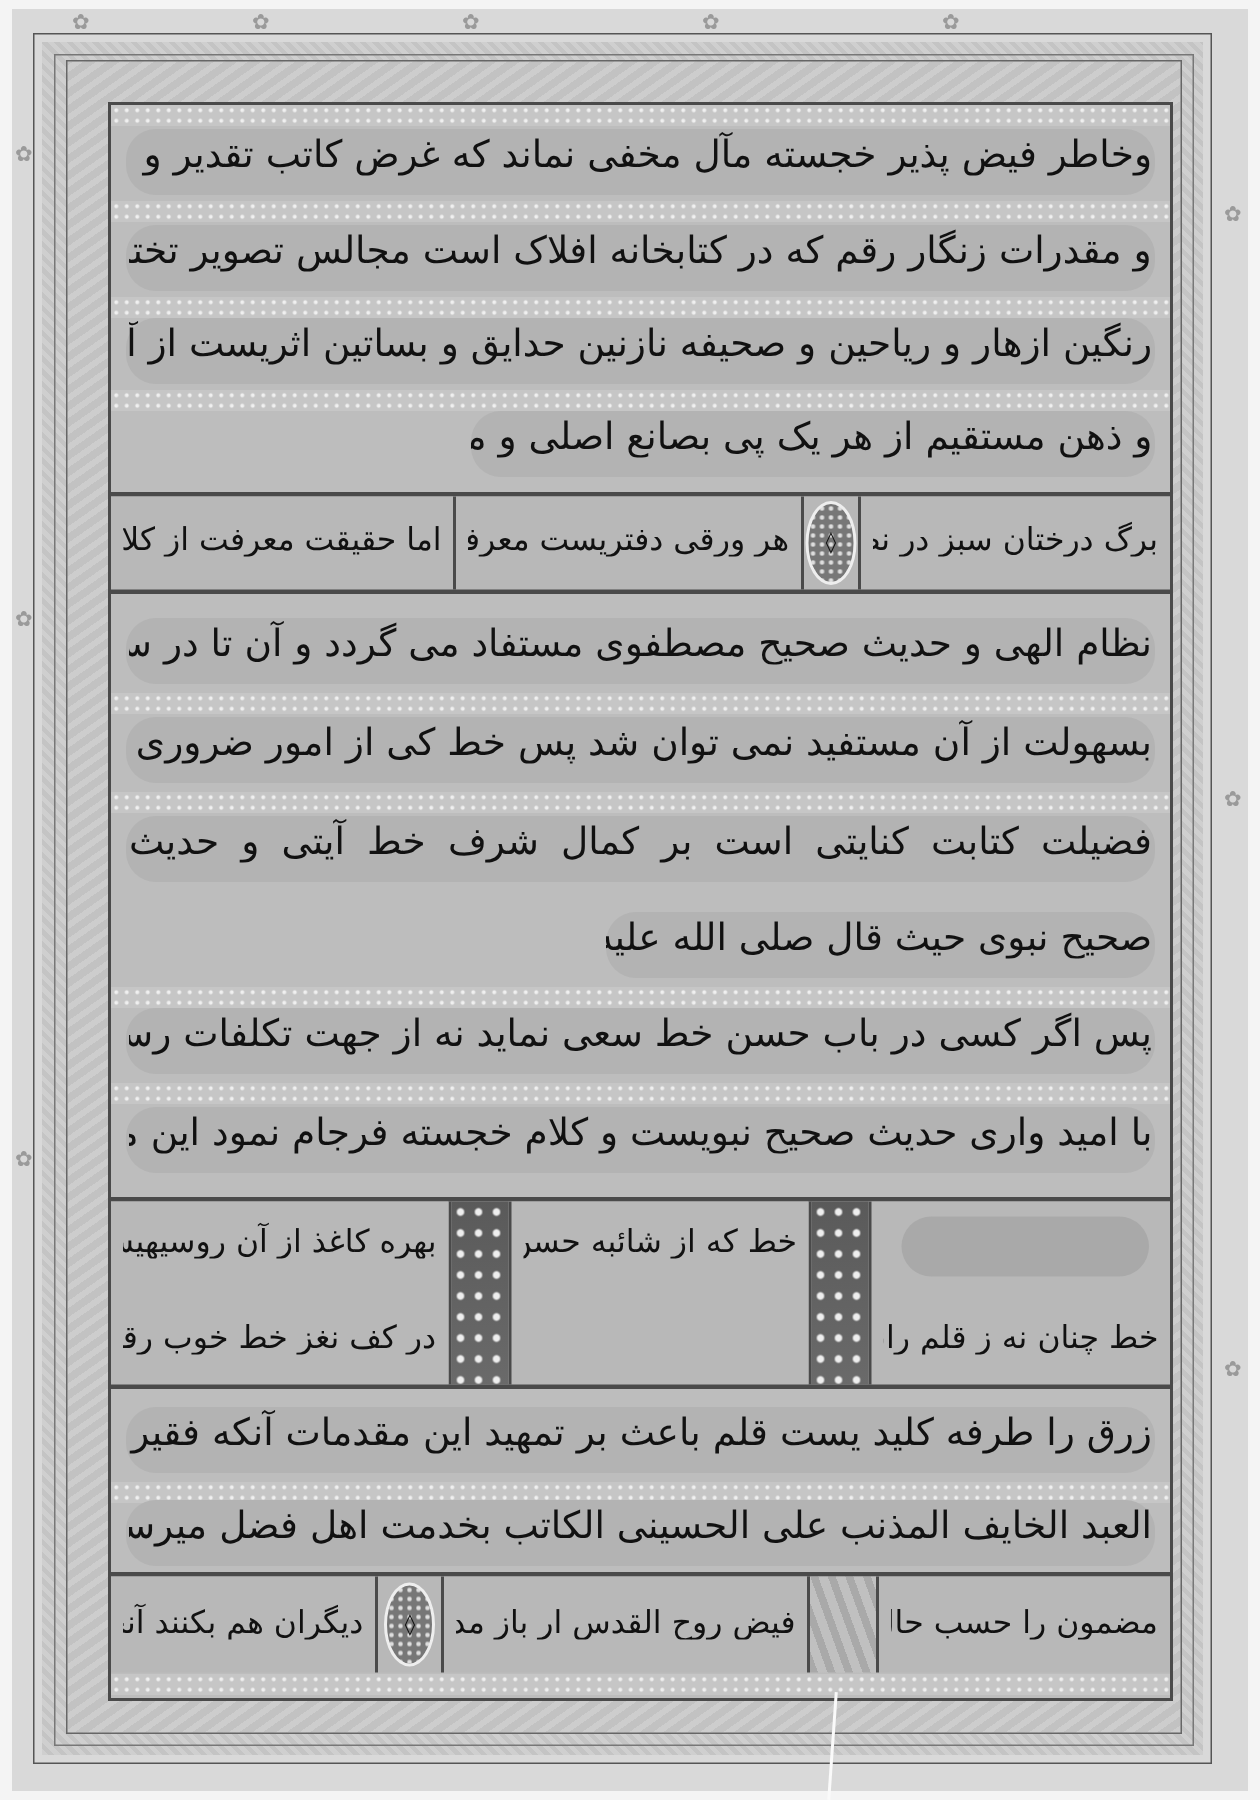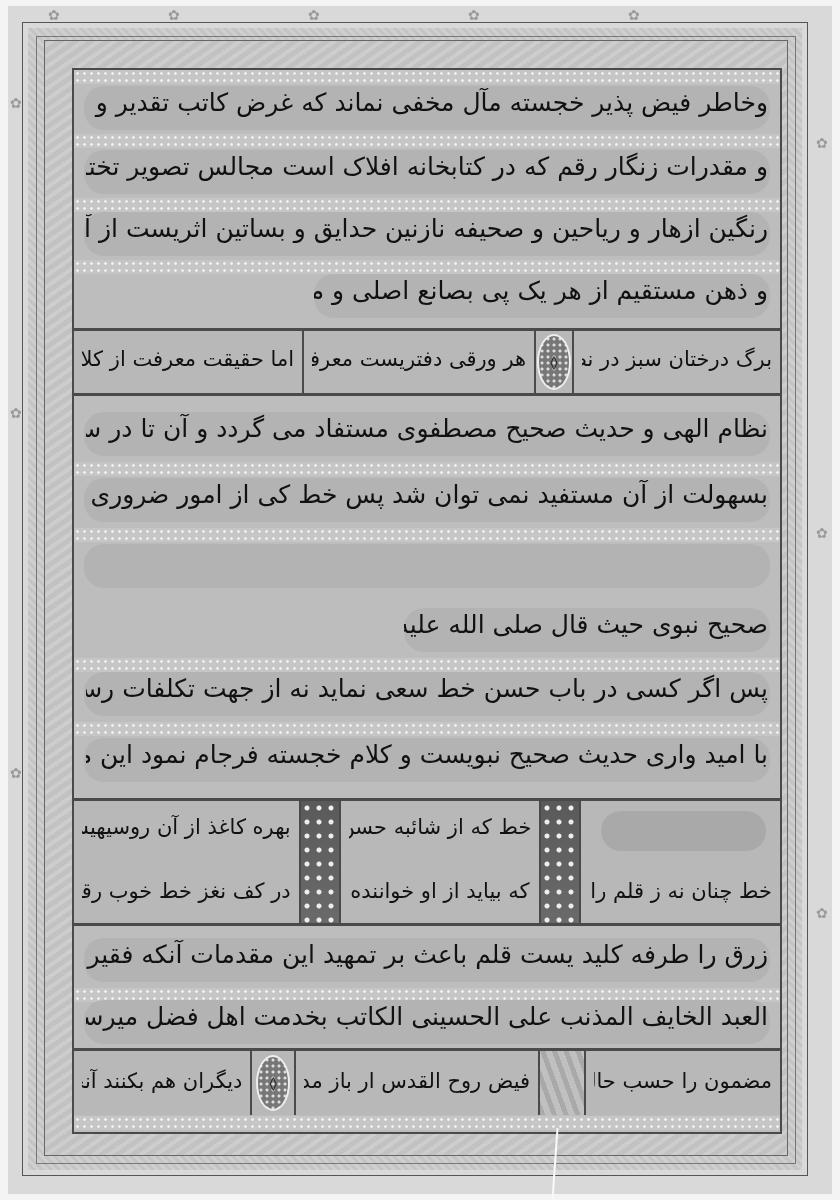--- a/index.html
+++ b/index.html
@@ -110,20 +110,21 @@
       <div class="txt">نظام الهی و حدیث صحیح مصطفوی مستفاد می گردد   و آن تا در سلک تحریر و قید تصویر در نیاید</div>
     </div>
     <div class="gilt" style="top:66px"></div>
     <div class="line" style="top:74px">
       <div class="cloud" style="left:10px;right:10px"></div>
       <div class="txt">بسهولت از آن مستفید نمی توان شد پس خط کی از امور ضروری نباشد چنانکه آیت   از وفور</div>
     </div>
     <div class="gilt" style="top:132px"></div>
     <div class="line" style="top:140px">
       <div class="cloud" style="left:10px;right:10px"></div>
+      <div class="txt">فضیلت کتابت کنایتی است                              بر کمال شرف خط آیتی   و حدیث</div>
     </div>
     <div class="line" style="top:204px">
       <div class="cloud" style="left:330px;right:10px"></div>
       <div class="txt short" style="left:330px">صحیح نبوی حیث قال صلی الله علیه و سلم واقع شده که</div>
     </div>
     <div class="gilt" style="top:262px"></div>
     <div class="line" style="top:268px">
       <div class="cloud" style="left:10px;right:10px"></div>
       <div class="txt">پس اگر کسی در باب حسن خط سعی نماید نه از جهت تکلفات رسمی و تصنعات عرفیست بلکه</div>
     </div>
@@ -137,21 +138,20 @@
   <div class="hsep" style="top:728px"></div>
 
   <div class="row-panels" style="top:731px;height:122px;">
     <div class="panel" style="width:200px">
       <div class="cloud" style="left:20px;right:14px;top:10px;height:40px;background:#a9a9a9;"></div>
       <div class="ptxt" style="top:78px">خط چنان نه ز قلم رانده</div>
     </div>
     <div class="panel ornament" style="width:38px"></div>
     <div class="panel" style="width:200px">
       <div class="ptxt" style="top:14px">خط که از شائبه حسن تهیست</div>
-      <div class="ptxt" style="top:78px">که بیاید از او خواننده</div>
     </div>
     <div class="panel ornament" style="width:38px"></div>
     <div class="panel" style="width:226px">
       <div class="ptxt" style="top:14px">بهره کاغذ از آن روسیهیست</div>
       <div class="ptxt" style="top:78px">در کف نغز خط خوب رقم</div>
     </div>
   </div>
 
   <div class="hsep" style="top:853px"></div>
 

